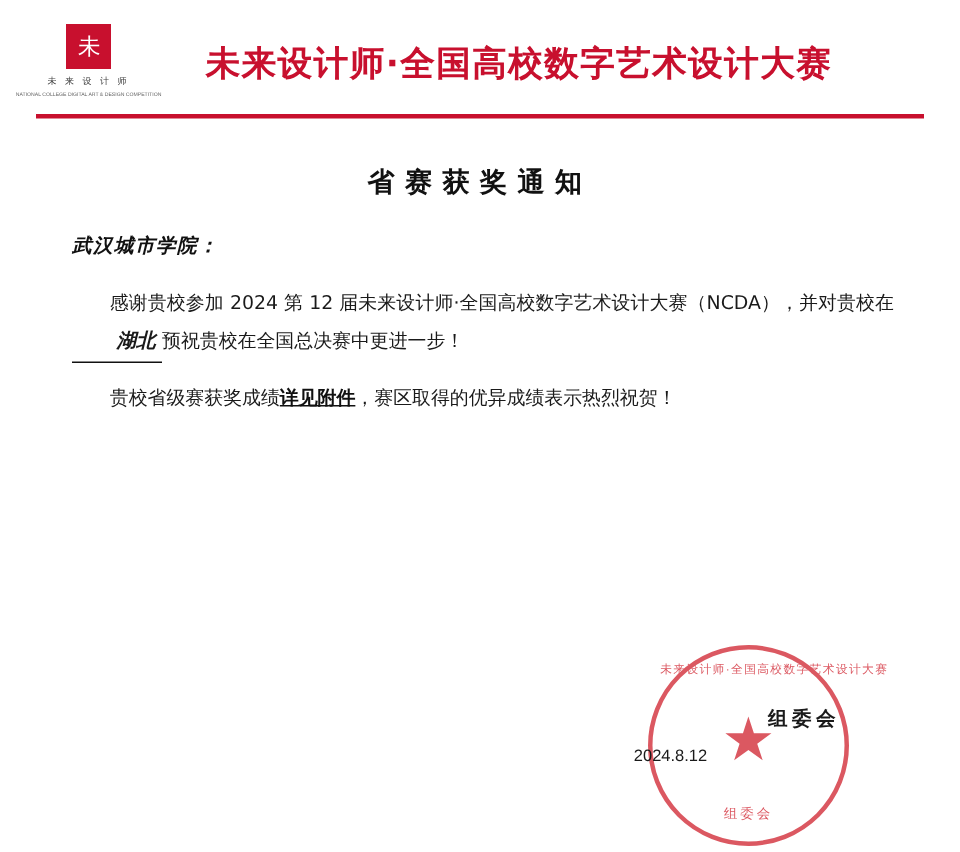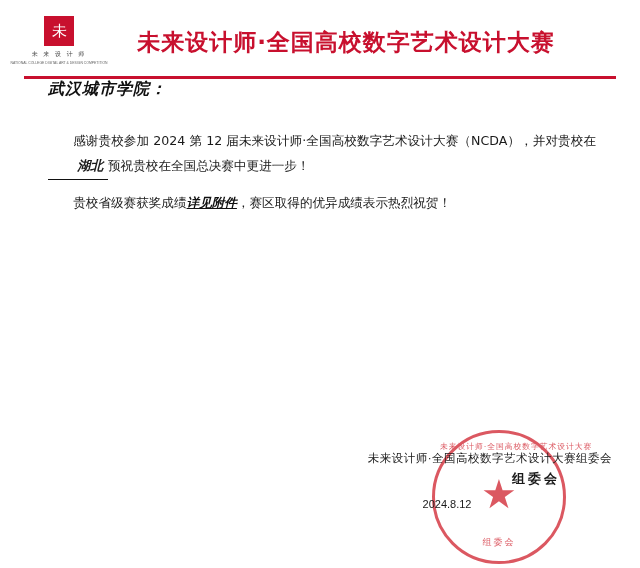--- a/index.html
+++ b/index.html
@@ -91,52 +91,52 @@
     color: #111;
     font-family: "DejaVu Sans", "Liberation Sans", sans-serif;
   }
 
   
   .body-wrap {
     padding: 0 44px 0 48px;
     box-sizing: border-box;
   }
   .salutation {
-    font-size: 16px;
+    font-size: 13px;
     font-weight: bold;
     font-style: italic;
     color: #111;
-    margin-bottom: 28px;
+    margin-bottom: 16px;
     letter-spacing: 1px;
     font-family: "DejaVu Serif", "Liberation Serif", serif;
   }
   p.para {
     font-size: 12.6px;
     line-height: 2.0;
     text-indent: 2em;
     margin: 0 0 10px 0;
     text-align: justify;
     color: #1a1a1a;
     font-family: "DejaVu Sans", "Liberation Sans", sans-serif;
   }
   .blank-field {
     display: inline-block;
     min-width: 52px;
+    text-align: center;
     font-weight: bold;
     font-style: italic;
     border-bottom: 1.4px solid #111;
     font-family: "DejaVu Serif", "Liberation Serif", serif;
     font-size: 13px;
     padding: 0 4px;
   }
   .attach-link {
     font-weight: bold;
     text-decoration: underline;
     color: #111;
-    font-style: italic;
   }
 
   
   .sign-area {
     position: absolute;
     right: 28px;
     bottom: 58px;
     width: 330px;
     text-align: right;
   }
@@ -217,20 +217,21 @@
   <div class="header">
     <div class="logo">
       <div class="logo-mark">未</div>
       <div class="logo-cn">未 来 设 计 师</div>
       <div class="logo-en">NATIONAL COLLEGE DIGITAL ART &amp; DESIGN COMPETITION</div>
     </div>
     <div class="header-title">未来设计师·全国高校数字艺术设计大赛</div>
   </div>
   <div class="rule"></div>
 
+  <div class="doc-title">省赛获奖通知</div>
 
   <div class="body-wrap">
     <div class="salutation">武汉城市学院：</div>
 
     <p class="para">
       <span>感谢贵校参加 2024 第 12 届未来设计师·全国高校数字艺术设计大赛（NCDA），并对贵校在</span><span class="blank-field">湖北</span><span>预祝贵校在全国总决赛中更进一步！</span>
     </p>
 
 
     <p class="para">
@@ -238,18 +239,17 @@
     </p>
   </div>
 
   <div class="seal">
     <div class="seal-top-text">未来设计师·全国高校数字艺术设计大赛</div>
     <div class="seal-star">★</div>
     <div class="seal-bottom-text">组委会</div>
   </div>
 
   <div class="sign-area">
-    <div class="sign-line">未来设计师·全国高校数字艺术设计大赛组委会</div>
     <div class="sign-org2">组委会</div>
     <div class="sign-date">2024.8.12</div>
   </div>
 
 </div>
 
 </body></html>

